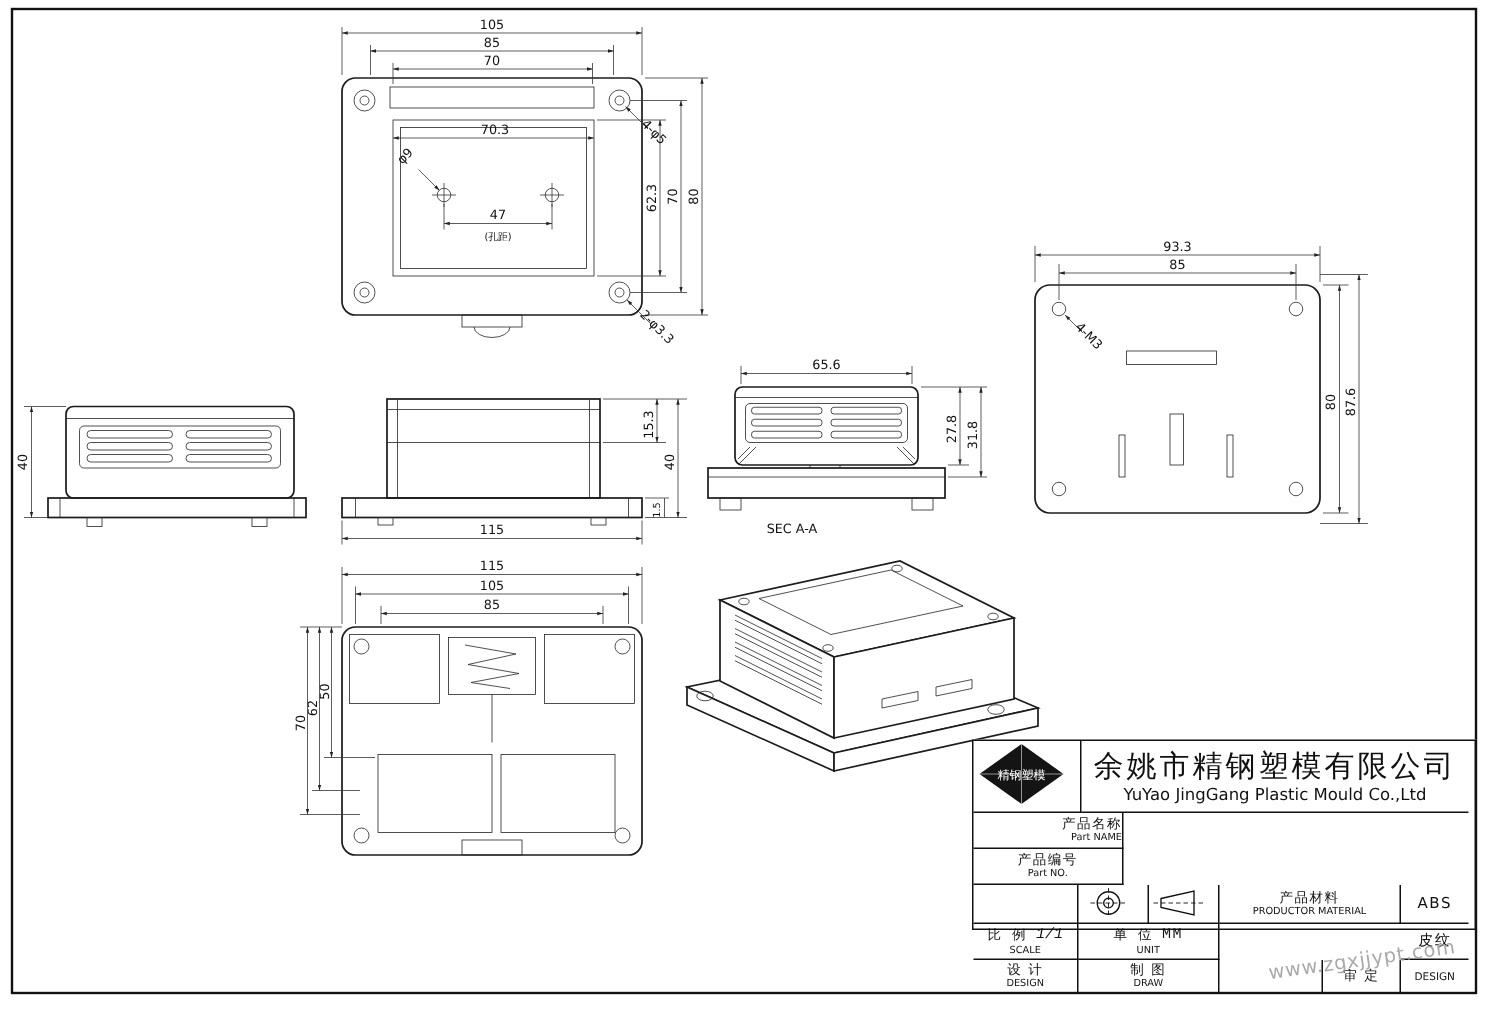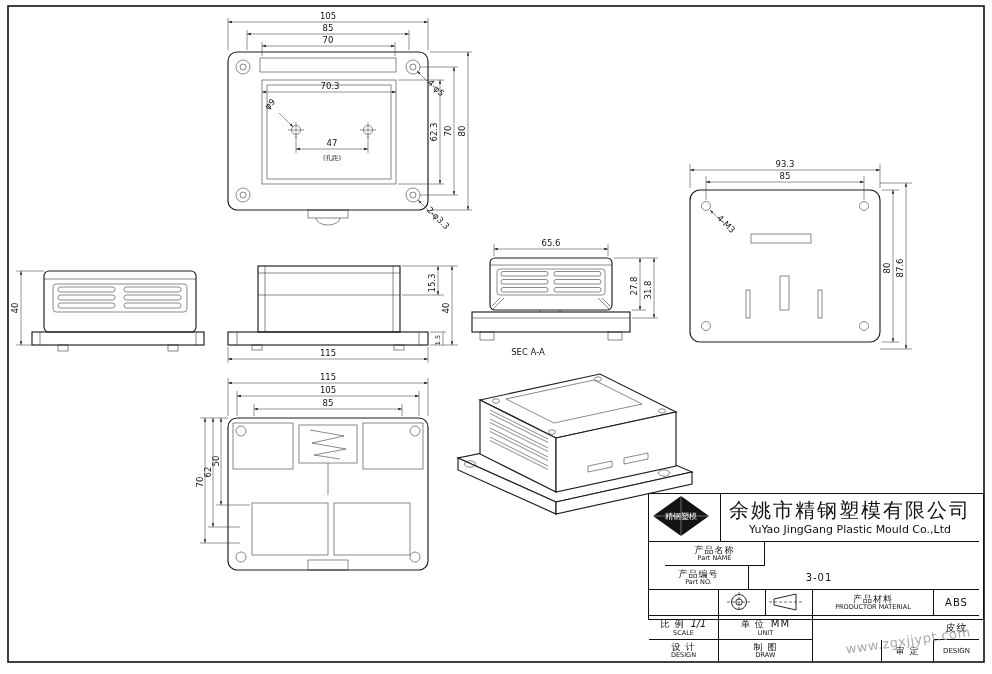--- a/index.html
+++ b/index.html
@@ -19,21 +19,21 @@
   .cell{position:absolute;box-sizing:border-box;border-right:1px solid #111;border-bottom:1px solid #111;
         display:flex;flex-direction:column;align-items:center;justify-content:center;
         line-height:1.15;text-align:center;overflow:hidden;}
   .cell.last{border-right:none;}
   .cell.bot{border-bottom:none;}
   .cnbig{font-size:20px;letter-spacing:2px;white-space:nowrap;}
   .enmid{font-size:11px;margin-top:2px;white-space:nowrap;}
   .lcn{font-size:9px;letter-spacing:1px;white-space:nowrap;}
   .len{font-size:6.5px;white-space:nowrap;}
   .val{font-size:10px;letter-spacing:1px;}
-  .rowflex{display:flex;flex-direction:row;align-items:center;gap:6px;}
+  .rowflex{display:flex;flex-direction:row;align-items:center;gap:6px;font-family:Liberation Mono, monospace;}
   .ital{font-style:italic;font-size:10px;}
   .nameval{font-size:7px;}
   .wm{position:absolute;left:845px;top:630px;width:170px;color:#9b9b9b;opacity:.85;
       font-size:13px;transform:rotate(-8deg);letter-spacing:.5px;}
 </style>
 </head>
 <body>
 
 <div class="sheet">
 
@@ -299,31 +299,28 @@
       <polygon points="32,2 60,22 32,42 4,22" fill="#141414"></polygon>
       <path d="M32,2 L32,42 M4,22 L60,22" stroke="#ffffff" stroke-width="0.7" opacity="0.55" fill="none"></path>
       <text x="32" y="25" text-anchor="middle" font-size="8" fill="#ffffff">精钢塑模</text>
     </svg>
   </div>
   <div class="cell last" style="left:72px;top:0;width:258px;height:48px;">
     <div class="cnbig">余姚市精钢塑模有限公司</div>
     <div class="enmid">YuYao JingGang Plastic Mould Co.,Ltd</div>
   </div>
 
-  <div class="cell" style="left:16px;top:48px;width:100px;height:24px;">
+  <div class="cell" style="left:0;top:48px;width:100px;height:24px;align-items:flex-end;">
     <span class="lcn">产品名称</span>
     <span class="len">Part NAME</span>
   </div>
 
   <div class="cell" style="left:0;top:72px;width:100px;height:24px;">
     <span class="lcn">产品编号</span>
     <span class="len">Part NO.</span>
-  </div>
-  <div class="cell last" style="left:100px;top:72px;width:230px;height:24px;padding-right:90px;">
-    <span class="val">3-01</span>
   </div>
 
   <div class="cell" style="left:0;top:96px;width:70px;height:26px;gap:28px;">
     <span class="lcn">角 法</span>
     <span class="len">3ST</span>
   </div>
   <div class="cell" style="left:70px;top:96px;width:47px;height:26px;">
     <svg width="40" height="24" viewBox="0 0 40 24">
       <circle cx="20" cy="12" r="7.5" fill="none" stroke="#111" stroke-width="0.9"></circle>
       <circle cx="20" cy="12" r="3.2" fill="none" stroke="#111" stroke-width="0.9"></circle>

